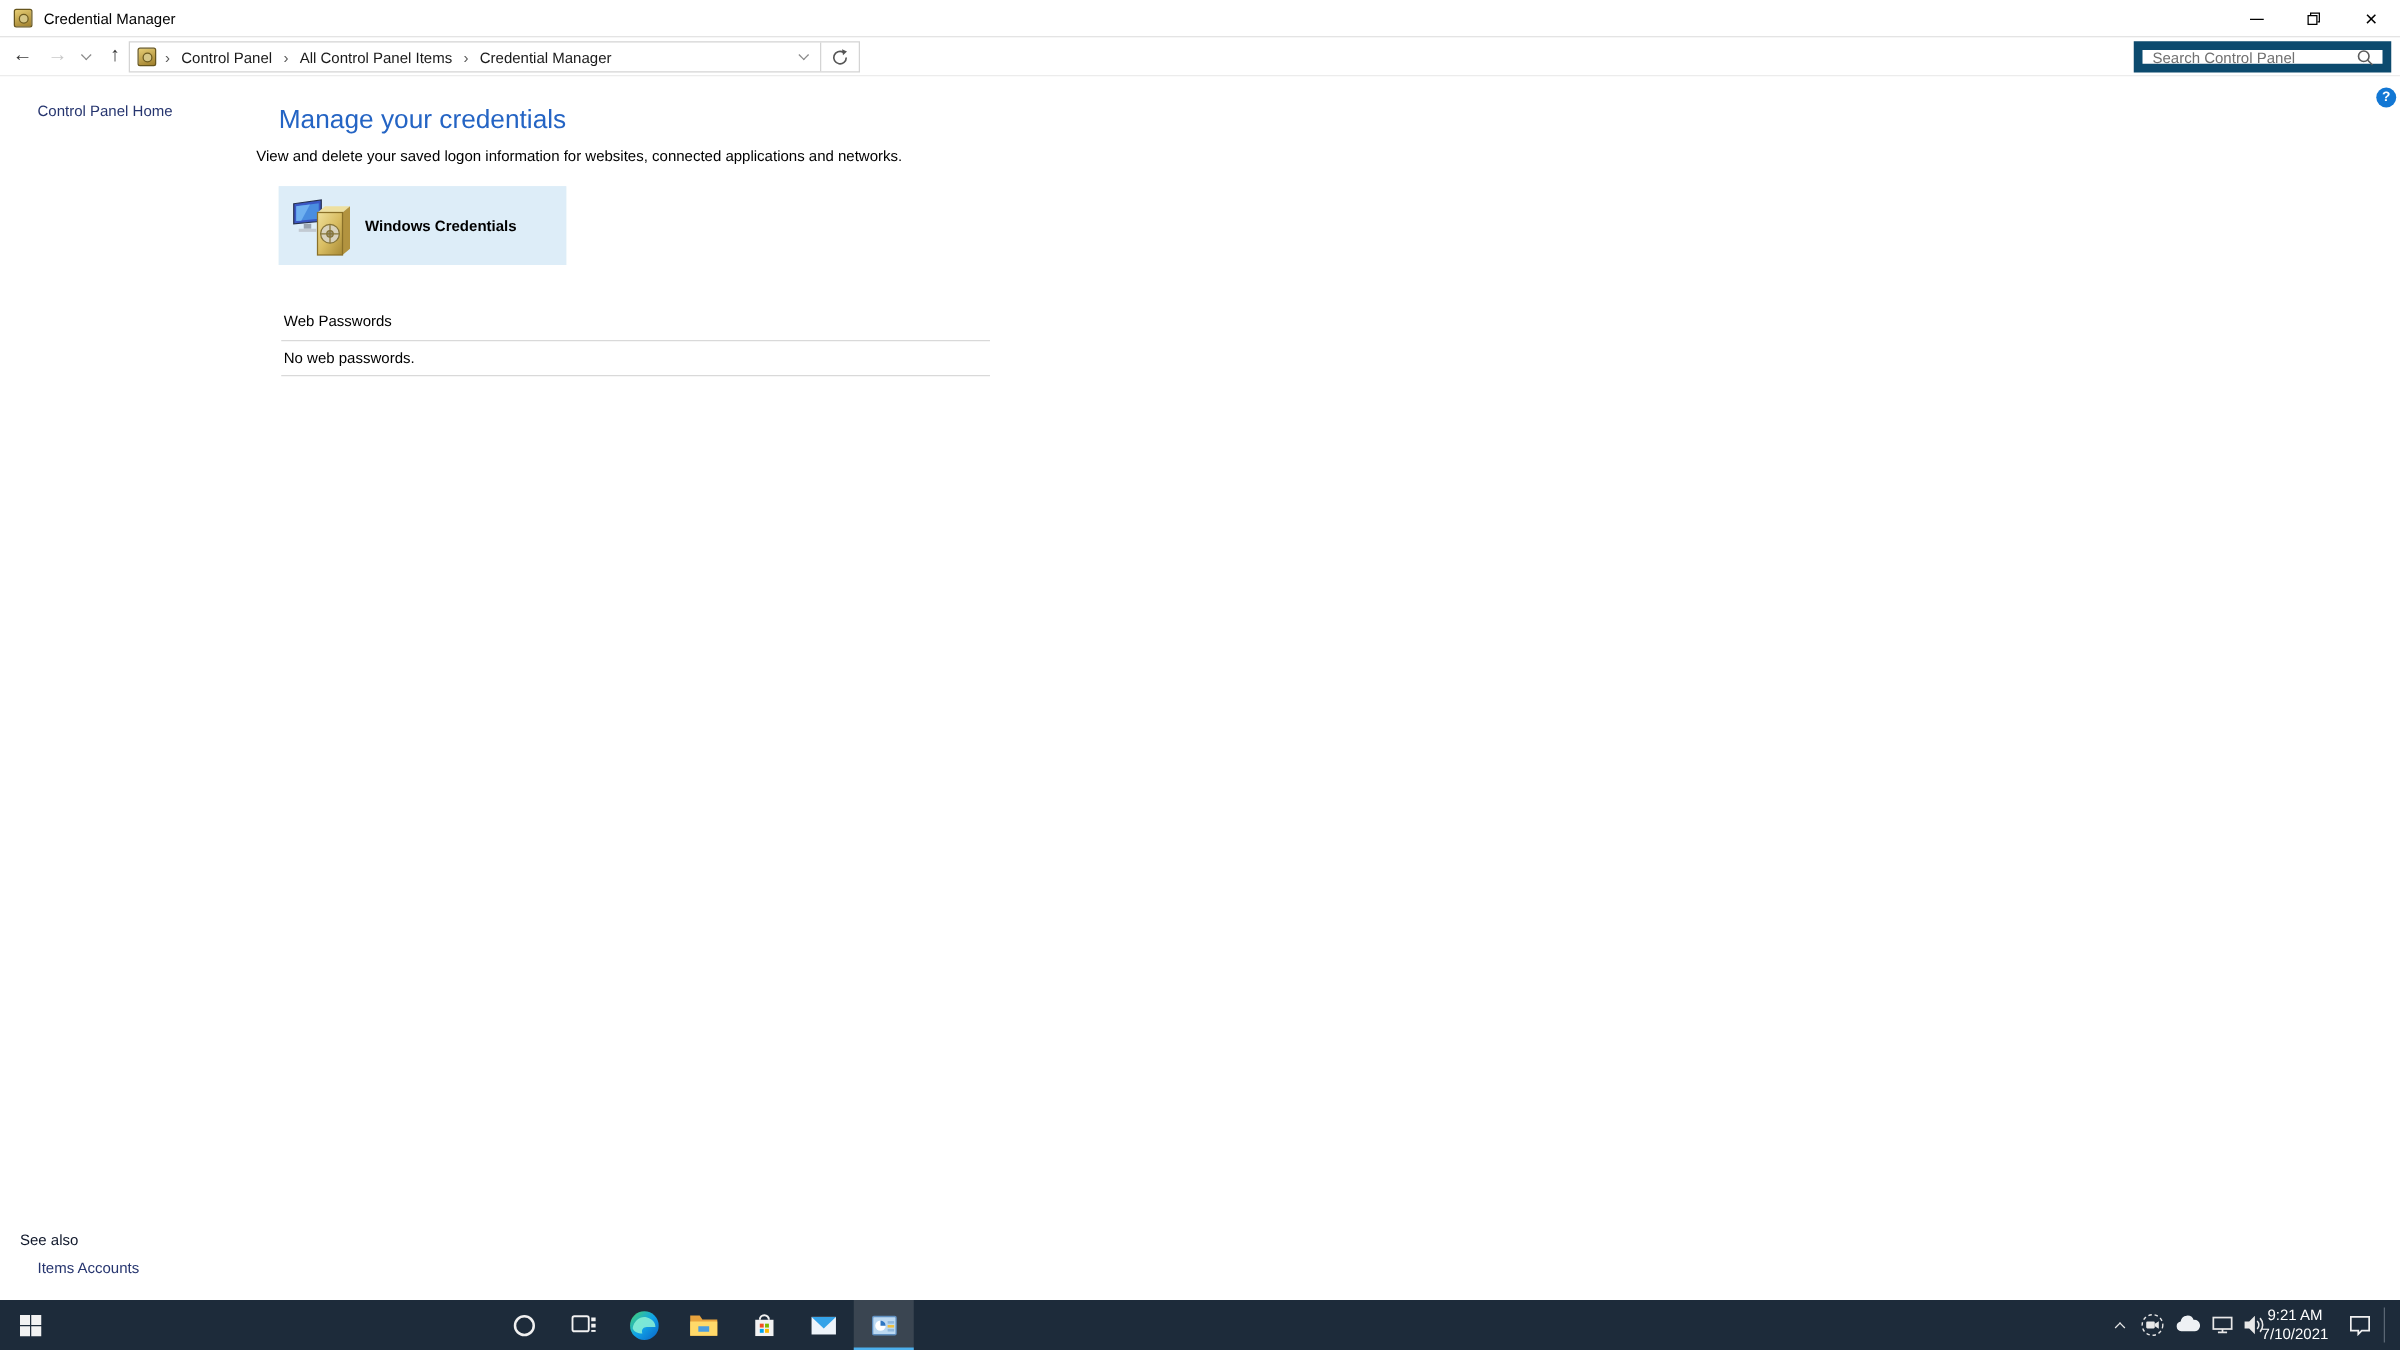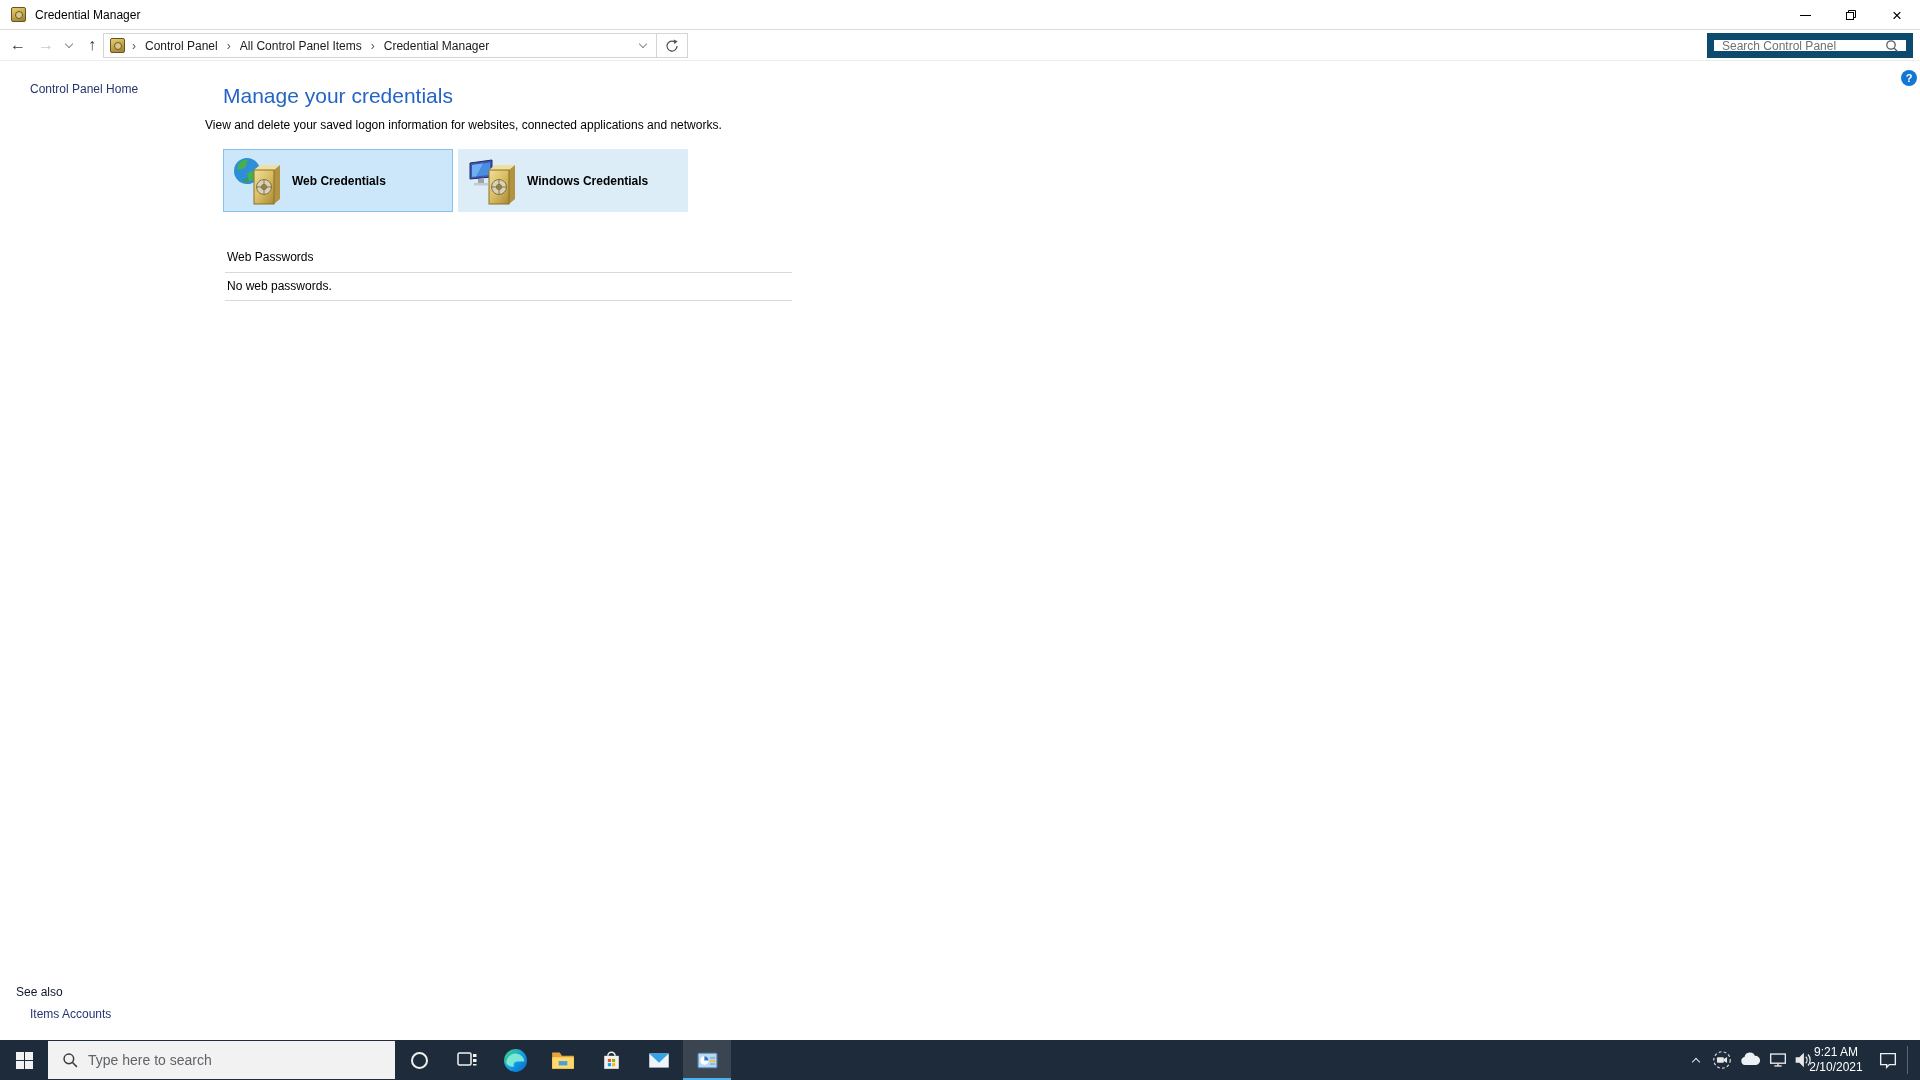--- a/index.html
+++ b/index.html
@@ -157,38 +157,20 @@
     </div>
 
   <div class="side-home">Control Panel Home</div>
   <div class="side-seealso">See also</div>
   <div class="side-useraccounts">Items Accounts</div>
 
   <div class="main-title">Manage your credentials</div>
   <div class="main-subtitle">View and delete your saved logon information for websites, connected applications and networks.</div>
 
   <div class="tabs">
-    <div class="tab selected">
-      <svg width="52" height="52" viewBox="0 0 52 52">
-        <circle cx="15" cy="16" r="13" fill="#2e8fd8"></circle>
-        <path d="M6,10 Q10,4 16,5 L13,13 L5,15 Z" fill="#46b04a"></path>
-        <path d="M15,18 L24,15 L26,24 L17,26 Z" fill="#46b04a"></path>
-        <path d="M10,25 L16,23 L15,29 Z" fill="#3b9c41"></path>
-        <g transform="translate(17,8)">
-          <polygon points="5,7 11,2 31,2 25,7" fill="#eee0a0"></polygon>
-          <polygon points="25,7 31,2 31,36 25,41" fill="#b2933f"></polygon>
-          <rect x="5" y="7" width="20" height="34" fill="url(#goldg)" stroke="#8a7028"></rect>
-          <circle cx="15" cy="24" r="7.5" fill="#d8d2bd" stroke="#857438"></circle>
-          <circle cx="15" cy="24" r="2.6" fill="#9d9478" stroke="#857438"></circle>
-          <line x1="15" y1="16.5" x2="15" y2="31.5" stroke="#857438"></line>
-          <line x1="7.5" y1="24" x2="22.5" y2="24" stroke="#857438"></line>
-        </g>
-      </svg>
-      <span class="tab-label">Web Credentials</span>
-    </div>
     <div class="tab unselected">
       <svg width="52" height="52" viewBox="0 0 52 52">
         <polygon points="3,8 25,5 25,22 3,24" fill="#3a57c4" stroke="#26304f"></polygon>
         <polygon points="5,10 23,7.5 23,20 5,21.8" fill="#4a8de0"></polygon>
         <polygon points="5,10 16,8.5 9,21.5 5,21.8" fill="#6fb0f0"></polygon>
         <rect x="11" y="24" width="6" height="4" fill="#9aa4b0"></rect>
         <rect x="7" y="28" width="14" height="2.5" fill="#c2cad2"></rect>
         <g transform="translate(17,8)">
           <polygon points="5,7 11,2 31,2 25,7" fill="#eee0a0"></polygon>
           <polygon points="25,7 31,2 31,36 25,41" fill="#b2933f"></polygon>
@@ -212,27 +194,20 @@
 
     <div class="tb-btn" style="left:0;">
       <span class="win-logo">
           <span></span>
           <span></span>
           <span></span>
           <span></span>
         </span>
     </div>
 
-    <div class="tb-search">
-      <svg width="16" height="16" viewBox="0 0 14 14">
-          <circle cx="6" cy="6" r="4.2" fill="none" stroke="#3a3a3a" stroke-width="1.3"></circle>
-          <line x1="9.2" y1="9.2" x2="13" y2="13" stroke="#3a3a3a" stroke-width="1.3"></line>
-        </svg>
-      <input type="text" placeholder="Type here to search" style="">
-    </div>
 
     <div class="tb-btn" style="left:395px;">
       <span class="cortana-circle"></span>
     </div>
 
     <div class="tb-btn" style="left:443px;">
       <svg width="24" height="24" viewBox="0 0 24 24">
         <rect x="3" y="5" width="13" height="12" rx="1.5" fill="none" stroke="#f2f2f2" stroke-width="1.5"></rect>
         <rect x="18" y="6" width="3.5" height="3" fill="#f2f2f2"></rect>
         <rect x="18" y="11" width="3.5" height="3" fill="#f2f2f2"></rect>
@@ -313,21 +288,21 @@
     <div class="tray-item" style="left:1790px; width:26px;">
       <svg width="22" height="22" viewBox="0 0 24 24">
         <path d="M4,9 h4 l5,-5 v16 l-5,-5 h-4 z" fill="#e8e8e8"></path>
         <path d="M15,8.5 a5,5 0 0 1 0,7" fill="none" stroke="#e8e8e8" stroke-width="1.4"></path>
         <path d="M17.5,6 a9,9 0 0 1 0,12" fill="none" stroke="#e8e8e8" stroke-width="1.4"></path>
       </svg>
     </div>
 
     <div class="clock">
       <span>9:21 AM</span>
-      <span>2/10/2021</span>
+      <span>7/10/2021</span>
     </div>
 
     <div class="tray-item" style="left:1872px; width:32px;">
       <svg width="22" height="22" viewBox="0 0 24 24">
         <path d="M4,5 h16 v12 h-6.5 l-3,3 v-3 h-6.5 z" fill="none" stroke="#f0f0f0" stroke-width="1.5"></path>
       </svg>
     </div>
 
     <div class="show-desktop"></div>
   </div>

